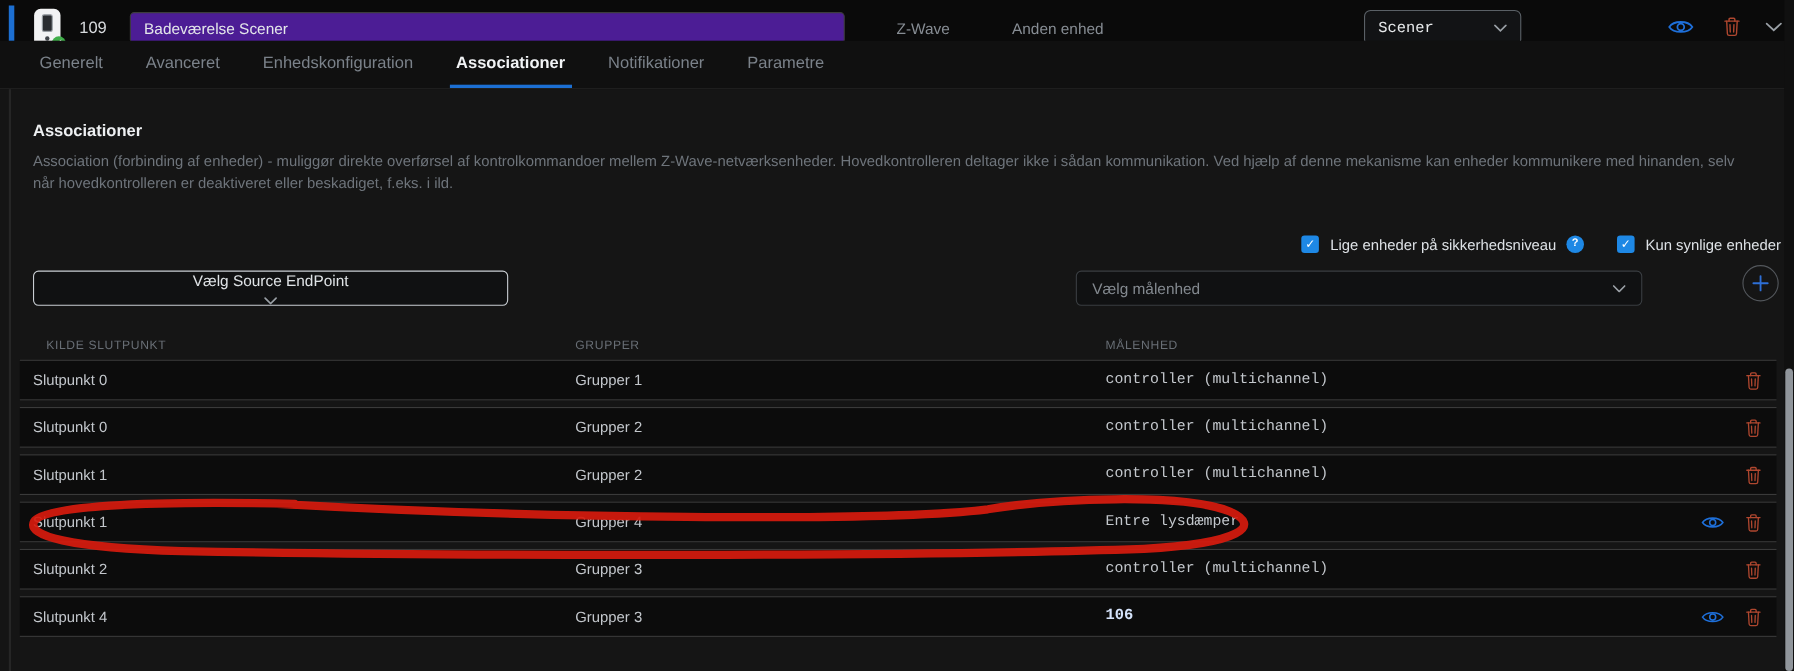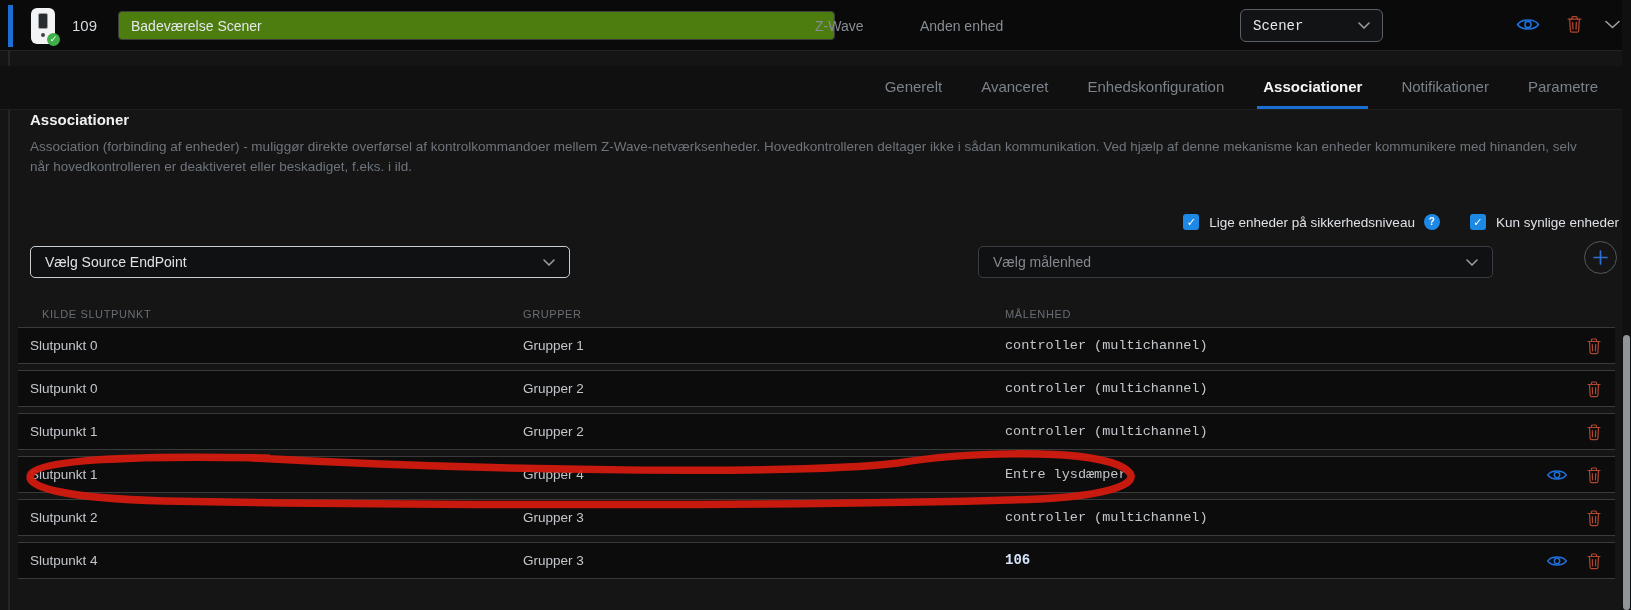--- a/index.html
+++ b/index.html
@@ -15,37 +15,37 @@
   .hdr{ position:absolute; top:0; left:0; right:0; height:51px; background:#0a0a0a;
         border-bottom:1px solid #232323; }
   .accent-bar{ position:absolute; left:8px; top:5px; width:5px; height:42px; background:#1c6fd2; }
   .remote{ position:absolute; left:31px; top:8px; width:24px; height:36px; background:#f2f3f4;
            border-radius:6px; }
   .remote .screen{ position:absolute; left:7px; top:5px; width:10px; height:16px; background:#2a2d30; border-radius:2px; border:1px solid #9aa0a5;}
   .remote .dot{ position:absolute; left:10px; top:25px; width:4px; height:4px; background:#40454a; border-radius:50%; }
   .remote .badge{ position:absolute; right:-5px; bottom:-2px; width:13px; height:13px; background:#3fae49;
            border-radius:50%; color:#fff; font-size:9px; line-height:13px; text-align:center; font-weight:bold;}
   .node-id{ position:absolute; left:72px; top:17px; font-size:15px; color:#d7dadd; }
-  .name-input{ position:absolute; left:118px; top:11px; width:717px; height:29px; background:#4d7c0f;
+  .name-input{ position:absolute; left:118px; top:11px; width:650px; height:29px; background:#4c1d95;
          border:1px solid #3d3d3d; border-radius:4px; color:#e4e7ea; font-size:14px; padding:0 12px;
          font-family:inherit; outline:none; }
   .proto{ position:absolute; left:815px; top:18px; font-size:14px; color:#878d94; }
   .devtype{ position:absolute; left:920px; top:18px; font-size:14px; color:#878d94; }
   .cat-select{ position:absolute; left:1240px; top:9px; width:143px; height:33px; background:#121315;
          border:1px solid #5a6066; border-radius:6px; display:flex; align-items:center;
          padding:0 12px; cursor:pointer;font-family:Liberation Mono, monospace; }
   .cat-select span{ color:#e8eaec; font-size:14px; flex:1; }
   .icon-btn{ position:absolute; background:none; border:none; cursor:pointer; padding:0; }
   .hdr-eye{ left:1516px; top:16px; }
   .hdr-trash{ left:1566px; top:14px; }
   .hdr-chev{ left:1605px; top:20px; }
 
   
-  .tabbar{ position:absolute; top:66px; left:0; right:0; height:44px; background:#101010;
-           border-bottom:1px solid #1e1e1e; display:flex; align-items:stretch; padding-left:46px;justify-content:flex-end; }
+  .tabbar{ position:absolute; top:37px; left:0; right:0; height:44px; background:#101010;
+           border-bottom:1px solid #1e1e1e; display:flex; align-items:stretch; padding-left:30px; }
   .tab{ display:flex; align-items:center; margin-right:27px; padding:0 6px; font-size:15px;
         color:#7b828a; cursor:pointer; border-bottom:3px solid transparent; }
   .tab.active{ color:#f2f4f6; border-bottom-color:#1c6fd2; font-weight:bold; }
 
   
   .sec-title{ position:absolute; left:30px; top:111px; font-size:15px; font-weight:bold; color:#eef0f2; }
   .desc{ position:absolute; left:30px; top:137px; width:1565px; font-size:13.5px; color:#6e747b;
          line-height:19.5px; }
   .desc p{ margin:0; }
 
@@ -53,21 +53,21 @@
   .check-item{ display:flex; align-items:center; }
   .cb{ width:16px; height:16px; background:#1e88e5; border-radius:3px; color:#fff; font-size:11px;
        line-height:16px; text-align:center; cursor:pointer; }
   .check-item .lbl{ margin-left:10px; font-size:13.5px; color:#dde1e5; }
   .help{ margin-left:9px; width:16px; height:16px; background:#1e88e5; border-radius:50%; color:#fff;
          font-size:10px; font-weight:bold; line-height:16px; text-align:center; cursor:pointer; }
 
   .select{ position:absolute; top:246px; height:32px; background:#101112; border-radius:5px;
            display:flex; align-items:center; padding:0 14px; font-size:14px; cursor:pointer; }
   .select span{ flex:1; }
-  .sel-source{ left:30px;  width:540px; border:1px solid #c9ced3; color:#dfe3e6; }
+  .sel-source{ left:30px;  width:432px; border:1px solid #c9ced3; color:#dfe3e6;flex-direction:column; }
   .sel-group{  left:503px; width:460px; border:1px solid #3a3e42; color:#83898f; }
   .sel-target{ left:978px; width:515px; border:1px solid #3a3e42; color:#83898f; }
 
   .add-btn{ position:absolute; left:1584px; top:241px; width:33px; height:33px; border-radius:50%;
             background:none; border:1.5px solid #53575c; cursor:pointer; display:flex;
             align-items:center; justify-content:center; }
 
   .thead{ position:absolute; top:308px; left:0; right:0; font-size:11px; color:#686e75;
           letter-spacing:.6px; }
   .thead span{ position:absolute; top:0; }

